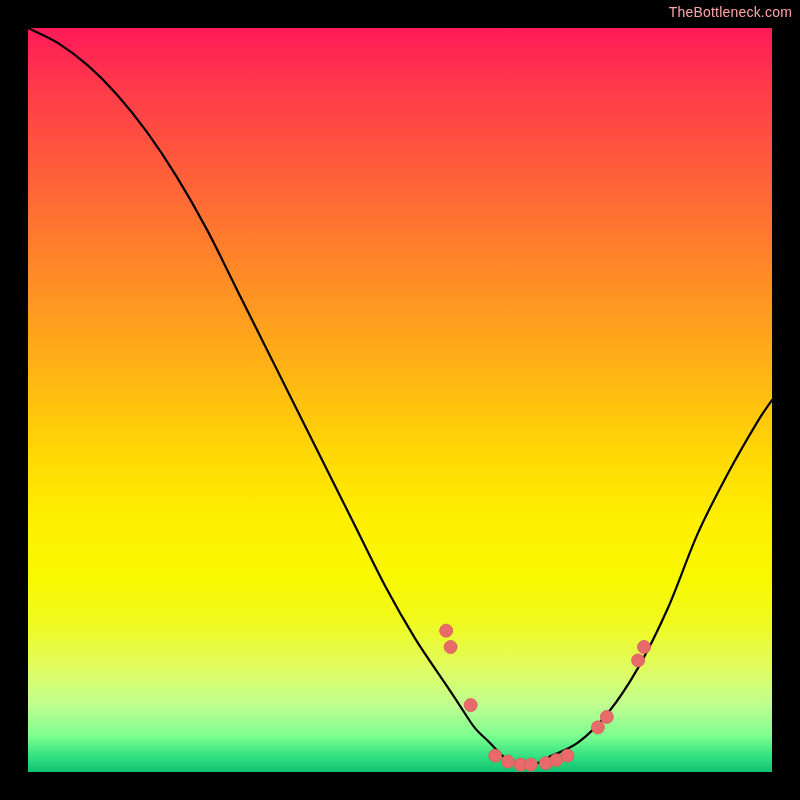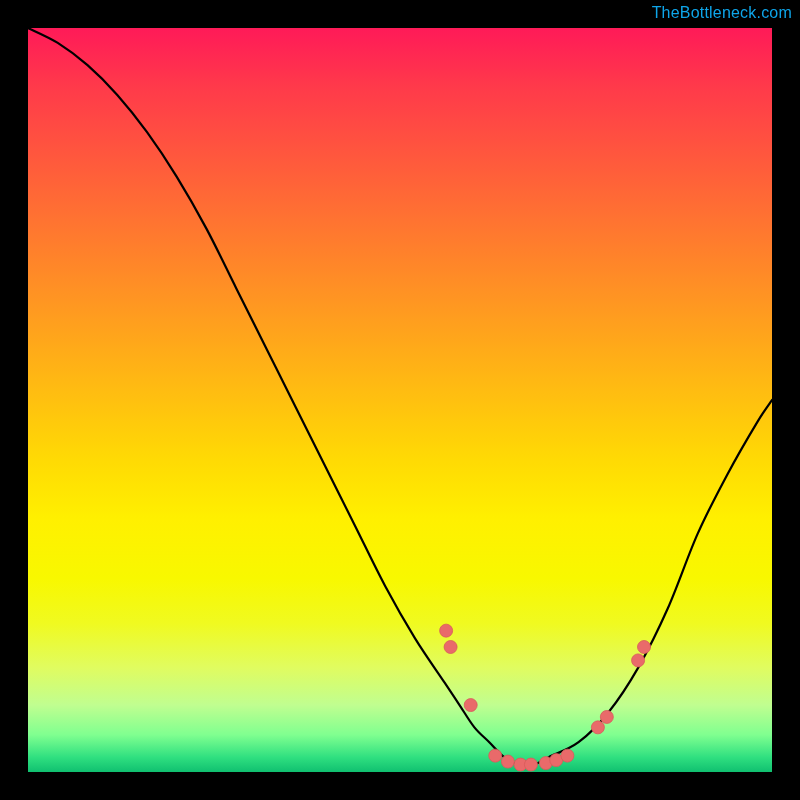--- a/index.html
+++ b/index.html
@@ -42,22 +42,22 @@
       #c0fe90 91%,
       #80ff90 95%,
       #30e080 98%,
       #10c070 100%
     );
   }
   .watermark {
     position: absolute;
     top: 4px;
     right: 8px;
-    color: #0ea5e9;
-    font-size: 16px;
+    color: #fca5a5;
+    font-size: 14px;
     font-weight: 500;
     letter-spacing: 0.2px;
     user-select: none;
   }
   svg.curve {
     position: absolute;
     left: 28px;
     top: 28px;
     width: 744px;
     height: 744px;

